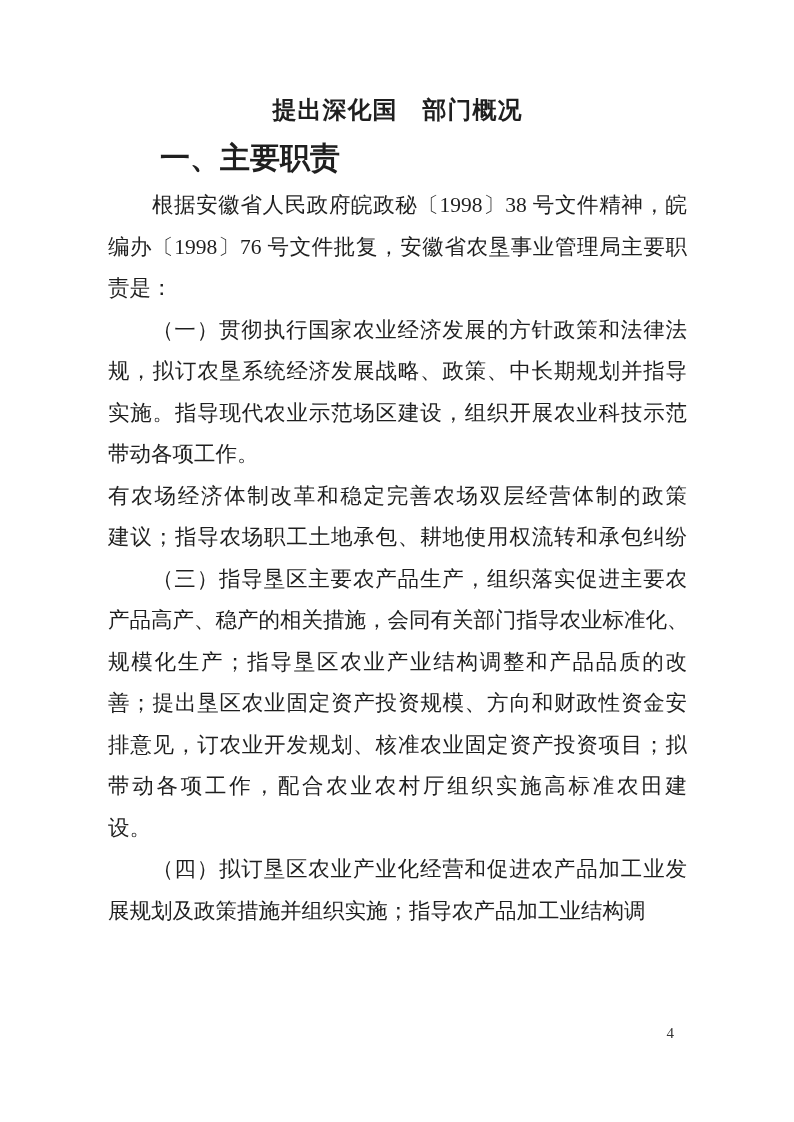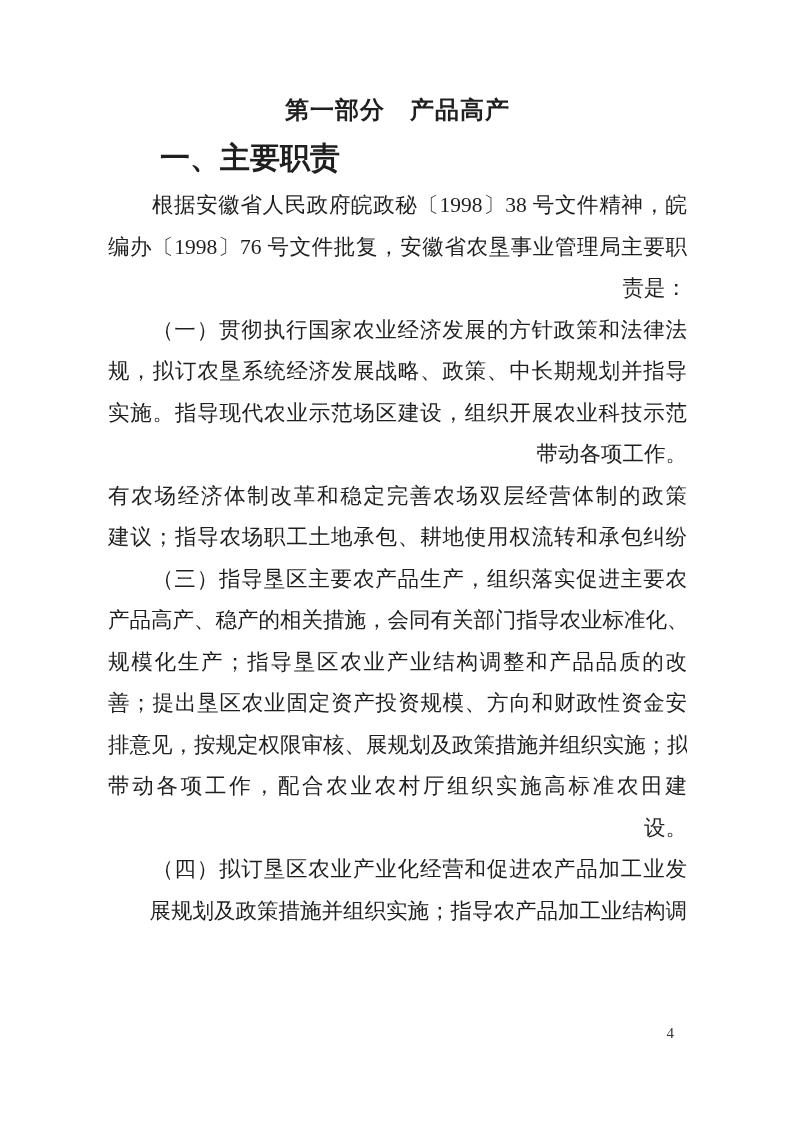--- a/index.html
+++ b/index.html
@@ -54,39 +54,39 @@
     overflow: hidden;
     white-space: nowrap;
     text-align: justify;
     text-align-last: justify;
     text-justify: inter-character;
   }
   .line.first {
     text-indent: 44px;
   }
   .line.last {
-    text-align: right;
+    text-align: left;
     text-align-last: auto;
   }
   .page-number {
     position: absolute;
     top: 1024px;
     right: 120px;
     font-size: 15px;
     line-height: 18px;
     color: var(--pagenum-color, #333333);
     font-family: "Liberation Serif", "DejaVu Serif", serif;
   }
 </style>
 </head>
 <body>
 
 <div class="page" style="--text-color: #1f1f1f; --page-bg: #ffffff; --pagenum-color: #333333;">
   <div class="content">
-    <h1 class="doc-title">第一部分　产品高产</h1>
+    <h1 class="doc-title">提出深化国　部门概况</h1>
     <h2 class="section-heading">一、主要职责</h2>
     <div class="body-text" id="paragraphs">
         <div class="para">
           <div class="line first">根据安徽省人民政府皖政秘〔1998〕38 号文件精神，皖</div>
           <div class="line">编办〔1998〕76 号文件批复，安徽省农垦事业管理局主要职</div>
           <div class="line last">责是：</div>
         </div>
         <div class="para">
           <div class="line first">（一）贯彻执行国家农业经济发展的方针政策和法律法</div>
           <div class="line">规，拟订农垦系统经济发展战略、政策、中长期规划并指导</div>
@@ -95,21 +95,21 @@
         </div>
         <div class="para">
           <div class="line">有农场经济体制改革和稳定完善农场双层经营体制的政策</div>
           <div class="line">建议；指导农场职工土地承包、耕地使用权流转和承包纠纷</div>
         </div>
         <div class="para">
           <div class="line first">（三）指导垦区主要农产品生产，组织落实促进主要农</div>
           <div class="line">产品高产、稳产的相关措施，会同有关部门指导农业标准化、</div>
           <div class="line">规模化生产；指导垦区农业产业结构调整和产品品质的改</div>
           <div class="line">善；提出垦区农业固定资产投资规模、方向和财政性资金安</div>
-          <div class="line">排意见，按规定权限审核、展规划及政策措施并组织实施；拟</div>
+          <div class="line">排意见，订农业开发规划、核准农业固定资产投资项目；拟</div>
           <div class="line">带动各项工作，配合农业农村厅组织实施高标准农田建</div>
           <div class="line last">设。</div>
         </div>
         <div class="para">
           <div class="line first">（四）拟订垦区农业产业化经营和促进农产品加工业发</div>
           <div class="line last">展规划及政策措施并组织实施；指导农产品加工业结构调</div>
         </div>
       </div>
   </div>
   <div class="page-number">4</div>

